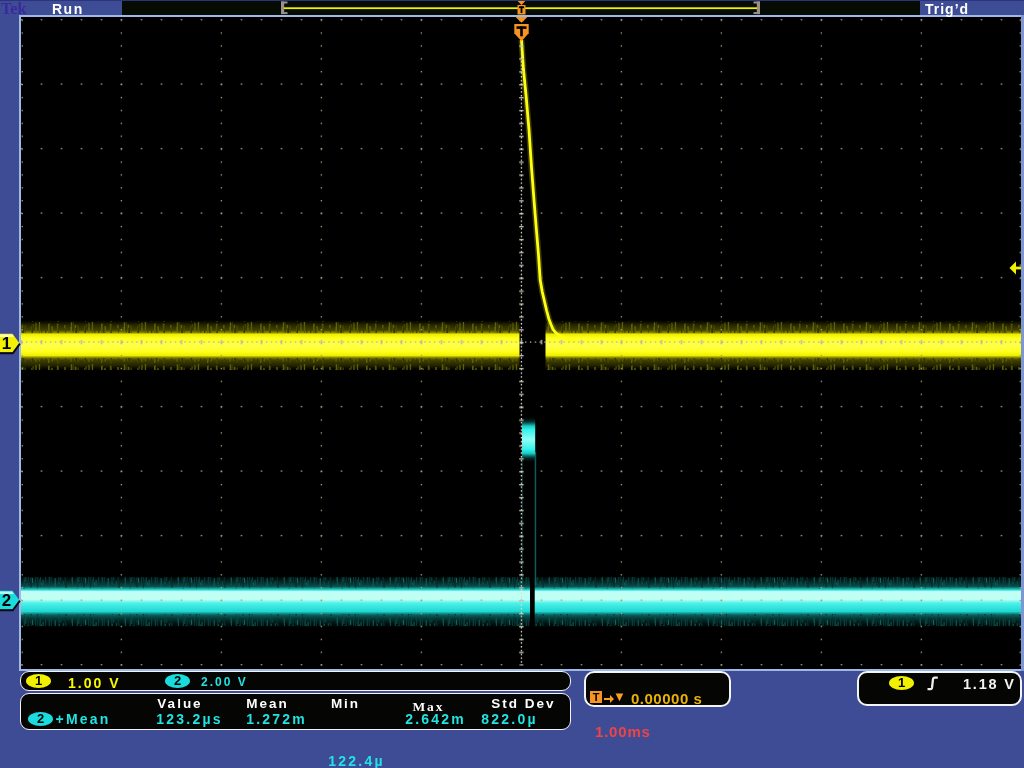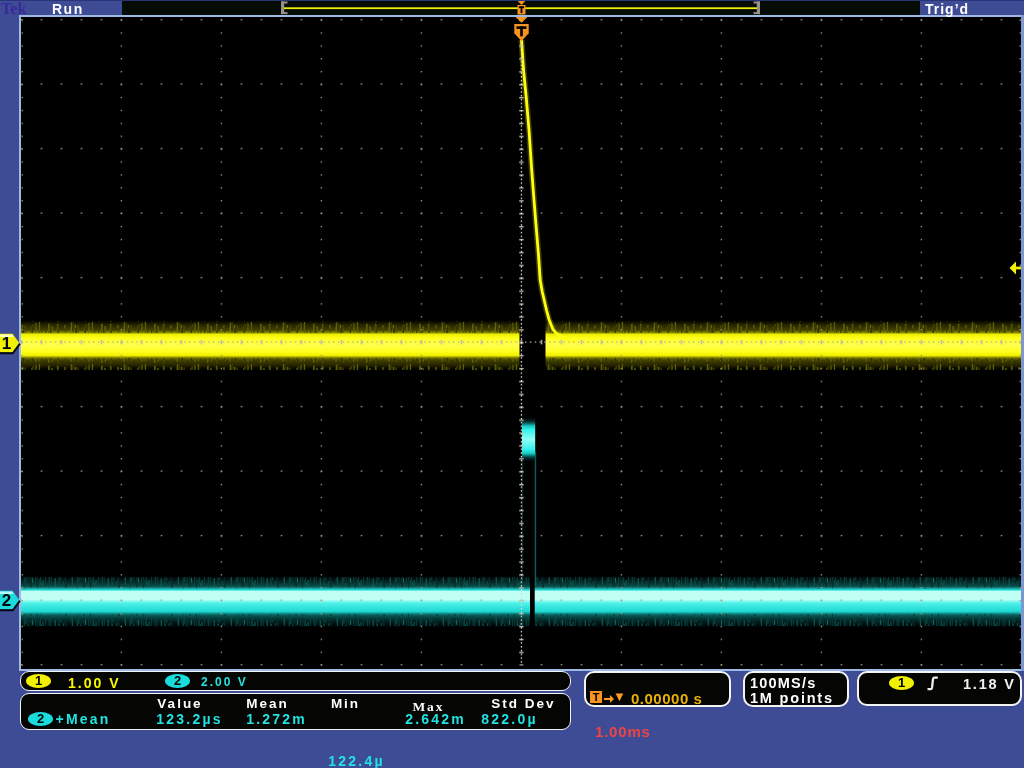--- a/index.html
+++ b/index.html
@@ -250,24 +250,20 @@
     <span class="abs b" style="left:417px;top:17px;width:143px;text-align:center;font-size:14px;color:#22E2E2;letter-spacing:2.2px;">822.0µ</span>
   </div>
   <div class="box" style="left:584px;top:671px;width:147px;height:36px;">
     <span class="abs b" style="left:9px;top:2px;font-size:15px;color:#ef4444;letter-spacing:0.8px;margin-top:48px;">1.00ms</span>
     <span class="abs" style="left:4px;top:18px;width:12px;height:12px;background:#F79321;color:#000;font-weight:bold;font-size:11px;text-align:center;line-height:12px;">T</span>
     <span class="abs" style="left:17.5px;top:24.5px;width:6.5px;height:2.2px;background:#FF9D1E;"></span>
       <span class="abs" style="left:23.5px;top:21.5px;width:0;height:0;border-left:4.5px solid #FF9D1E;border-top:4px solid transparent;border-bottom:4px solid transparent;"></span>
     <span class="abs" style="left:27px;top:16px;font-size:13px;color:#FF9D1E;">▼</span>
     <span class="abs b" style="left:45px;top:17px;font-size:15px;color:#eab308;letter-spacing:0.5px;text-align:center;">0.00000&nbsp;s</span>
   </div>
-  <div class="box" style="left:743px;top:671px;width:106px;height:36px;">
-    <span class="abs b" style="left:5px;top:2px;font-size:14.5px;color:#fff;letter-spacing:1.2px;">100MS/s</span>
-    <span class="abs b" style="left:5px;top:17px;font-size:14.5px;color:#fff;letter-spacing:1.8px;">1M&nbsp;points</span>
-  </div>
   <div class="box" style="left:857px;top:671px;width:165px;height:35px;">
     <span class="badge by" style="left:30px;top:2.5px;">1</span>
     <svg class="abs" style="left:68px;top:3px;" width="14" height="15" viewBox="0 0 14 15">
       <path d="M0.5,13.2 L3.6,13.2 C4.6,13.2 4.9,12.6 5.1,11.2 L5.9,3.8 C6.1,2.2 6.5,1.6 7.6,1.6 L10.8,1.6" fill="none" stroke="#EDEDED" stroke-width="2.3"></path>
     </svg>
     <span class="abs b" style="left:104px;top:3px;font-size:14.5px;color:#F2F2F2;letter-spacing:1.8px;">1.18&nbsp;V</span>
   </div>
 </div>
 
 </body></html>

